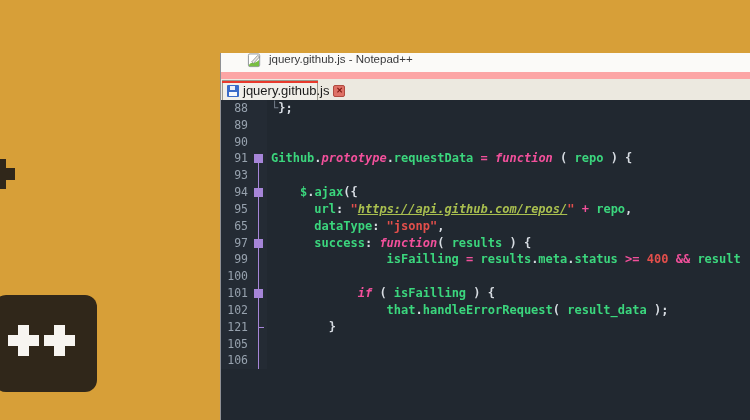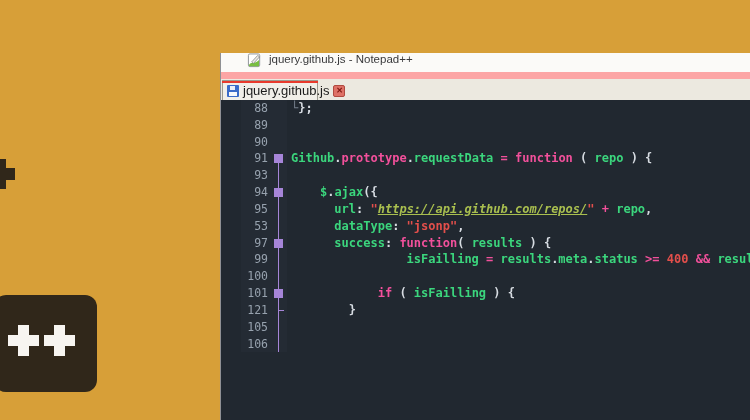--- a/index.html
+++ b/index.html
@@ -35,32 +35,32 @@
   .floppy{position:relative;width:12px;height:12px;background:var(--floppy_blue);border-radius:1px;flex:0 0 12px;}
   .floppy::before{content:"";position:absolute;left:3px;top:1px;width:5px;height:4px;background:#e9eef8;}
   .floppy::after{content:"";position:absolute;left:2px;bottom:1px;width:8px;height:4px;background:#f6f8fc;}
 
   .close{width:12px;height:12px;flex:0 0 12px;border-radius:2px;background:var(--close_red_bg);
          border:1px solid #B04A40;box-sizing:border-box;display:flex;align-items:center;justify-content:center;
          font-size:8px;font-weight:bold;color:var(--close_red_x);line-height:1;}
 
   
   .editor{height:320px;overflow:hidden;background:var(--editor_bg);cursor:text;}
-  .row{display:flex;height:16.842px;padding-left:20px;}
+  .row{display:flex;height:16.842px;}
   .ln{flex:0 0 27px;text-align:right;padding-right:2px;background:var(--margin_bg);
       color:var(--line_number);font:400 11.5px/16.842px "DejaVu Sans Mono",monospace;}
   .fold{position:relative;flex:0 0 17px;background:var(--margin_bg);}
   .fold.line::before,.fold.tick::before,.fold.box::before{content:"";position:absolute;left:8px;top:0;bottom:0;width:1px;background:var(--fold_purple);}
   .fold.start::before{content:"";position:absolute;left:8px;top:50%;bottom:0;width:1px;background:var(--fold_purple);}
   .fold.start::after,.fold.box::after{content:"";position:absolute;left:4px;top:50%;margin-top:-4.5px;width:9px;height:9px;background:var(--fold_purple);}
   .fold.tick::after{content:"";position:absolute;left:8px;top:50%;width:6px;height:1px;background:var(--fold_purple);}
   .code{white-space:pre;padding-left:4px;font:600 12px/16.842px "DejaVu Sans Mono",monospace;color:var(--code_default);}
   .s-w{color:var(--code_default);}
   .s-g{color:var(--code_green);}
-  .s-k{color:var(--code_pink);font-weight:700;}
+  .s-k{color:var(--code_pink);font-style:italic;font-weight:700;}
   .s-o{color:var(--code_pink);font-weight:700;}
   .s-r{color:var(--code_red);}
   .s-u{color:var(--code_url);text-decoration:underline;font-style:italic;}
   .s-c{color:var(--code_comment);}
   .s-d{color:#76818D;font-weight:400;}
 </style>
 </head>
 <body>
 
 <div class="stage">
@@ -135,21 +135,21 @@
             <div class="ln">94</div>
             <div class="fold box"></div>
             <div class="code"><span class="s-w">    </span><span class="s-g">$</span><span class="s-w">.</span><span class="s-g">ajax</span><span class="s-w">({</span></div>
           </div>
           <div class="row">
             <div class="ln">95</div>
             <div class="fold line"></div>
             <div class="code"><span class="s-w">      </span><span class="s-g">url</span><span class="s-w">: </span><span class="s-r">"</span><span class="s-u">https://api.github.com/repos/</span><span class="s-r">"</span><span class="s-w"> </span><span class="s-o">+</span><span class="s-w"> </span><span class="s-g">repo</span><span class="s-w">,</span></div>
           </div>
           <div class="row">
-            <div class="ln">53</div>
+            <div class="ln">65</div>
             <div class="fold line"></div>
             <div class="code"><span class="s-w">      </span><span class="s-g">dataType</span><span class="s-w">: </span><span class="s-r">"jsonp"</span><span class="s-w">,</span></div>
           </div>
           <div class="row">
             <div class="ln">97</div>
             <div class="fold box"></div>
             <div class="code"><span class="s-w">      </span><span class="s-g">success</span><span class="s-w">: </span><span class="s-k">function</span><span class="s-w">( </span><span class="s-g">results</span><span class="s-w"> ) {</span></div>
           </div>
           <div class="row">
             <div class="ln">99</div>
@@ -160,20 +160,25 @@
             <div class="ln">100</div>
             <div class="fold line"></div>
             <div class="code"></div>
           </div>
           <div class="row">
             <div class="ln">101</div>
             <div class="fold box"></div>
             <div class="code"><span class="s-w">            </span><span class="s-k">if</span><span class="s-w"> ( </span><span class="s-g">isFailling</span><span class="s-w"> ) {</span></div>
           </div>
           <div class="row">
+            <div class="ln">102</div>
+            <div class="fold line"></div>
+            <div class="code"><span class="s-w">                </span><span class="s-g">that</span><span class="s-w">.</span><span class="s-g">handleErrorRequest</span><span class="s-w">( </span><span class="s-g">result_data</span><span class="s-w"> );</span></div>
+          </div>
+          <div class="row">
             <div class="ln">121</div>
             <div class="fold tick"></div>
             <div class="code"><span class="s-w">        }</span></div>
           </div>
           <div class="row">
             <div class="ln">105</div>
             <div class="fold line"></div>
             <div class="code"></div>
           </div>
           <div class="row">

